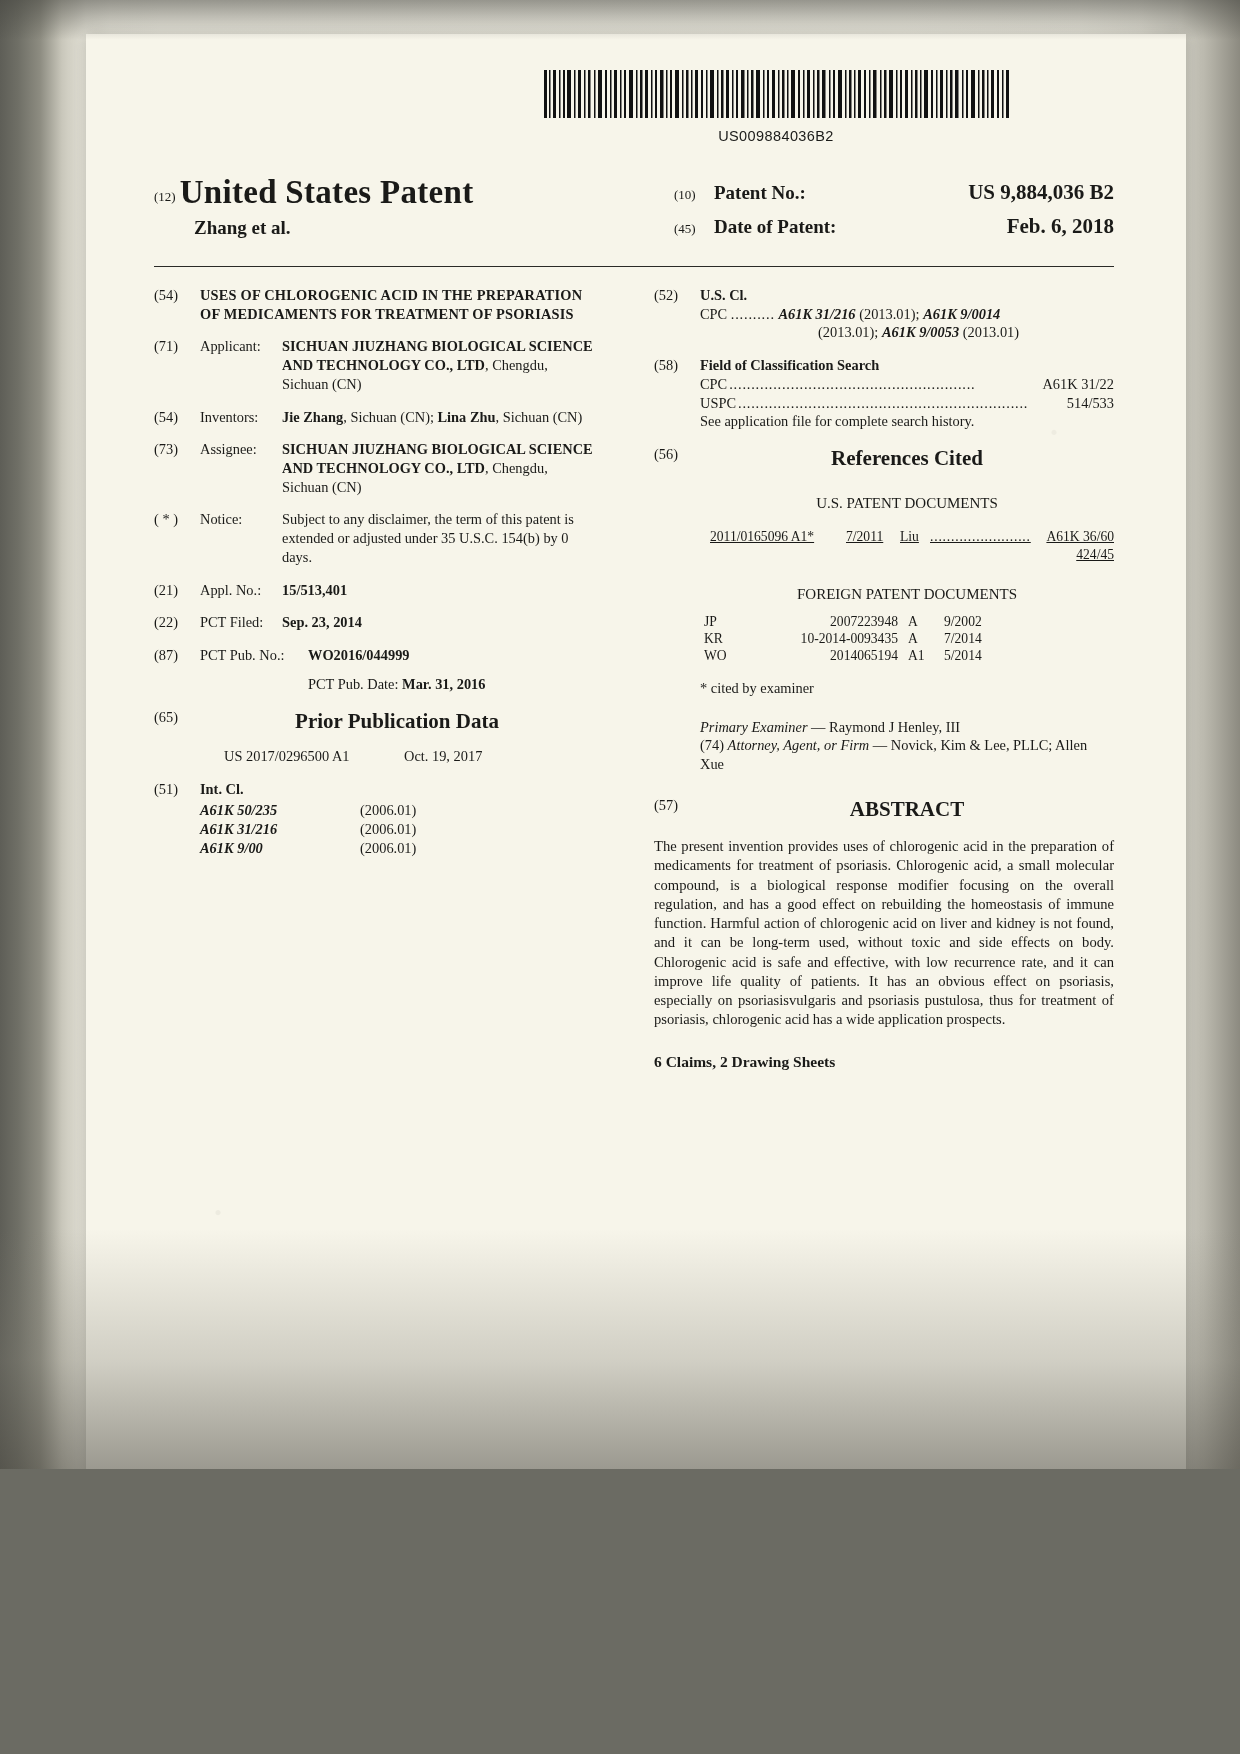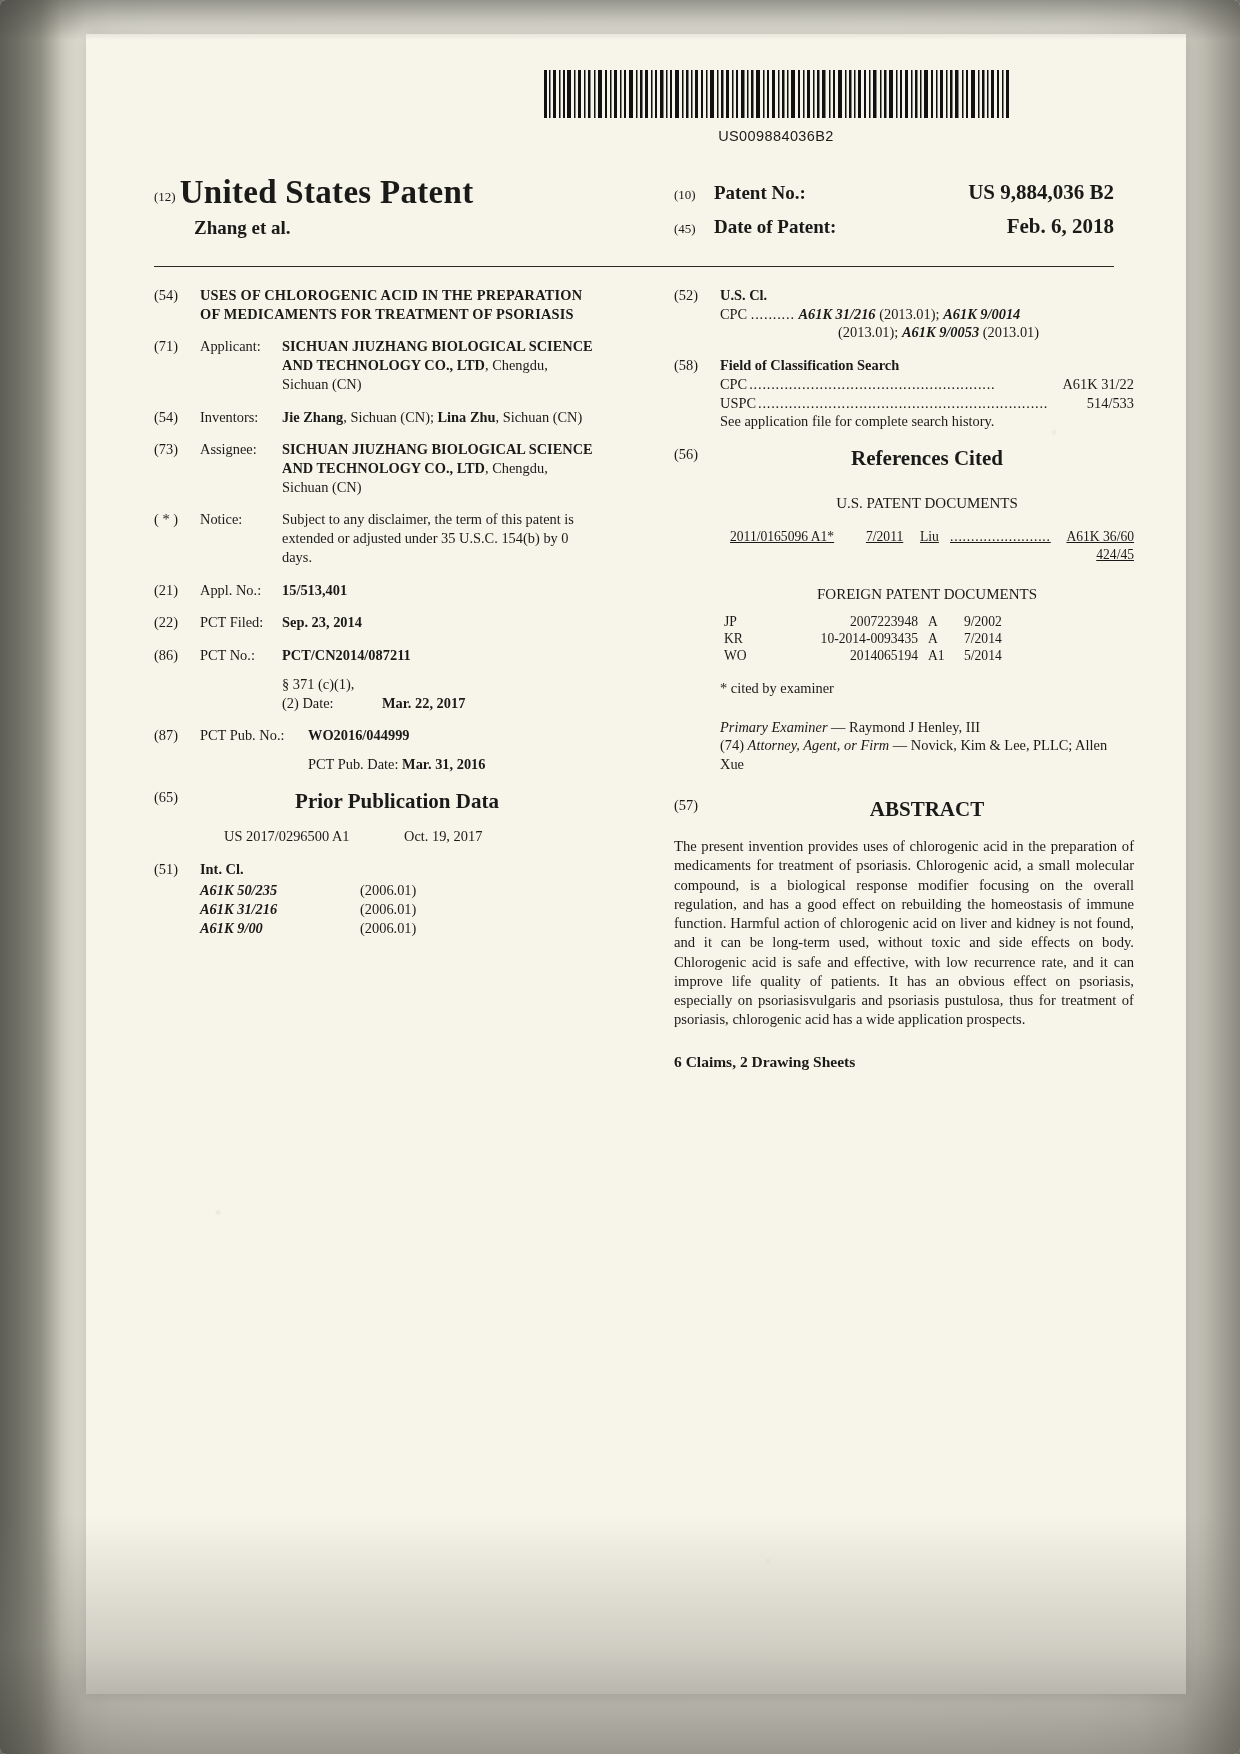--- a/index.html
+++ b/index.html
@@ -9,24 +9,23 @@
   }
   body {
     width: 1240px;
     height: 1754px;
     overflow: hidden;
     font-family: "Liberation Serif", serif;
   }
   #page {
     position: relative;
     width: 1240px;
-    height: 1754px;
+    height: 1469px;
     background: #e5e5e5;
     overflow: hidden;
-    border-radius: 6px;
   }
   
   #scan-bg {
     position: absolute;
     inset: 0;
     background:
       linear-gradient(to right,
         #5e5e57 0px, #6f6f66 18px, #8d8c81 40px,
         #c9c7bb 62px, #e9e7dc 86px, #f3f1e6 110px,
         #f7f5ea 160px, #f8f6eb 900px, #f4f2e7 1080px,
@@ -153,21 +152,21 @@
   #col-left {
     position: absolute;
     left: 68px;
     top: 252px;
     width: 440px;
     font-size: 14.4px;
     line-height: 1.30;
   }
   #col-right {
     position: absolute;
-    left: 588px;
+    left: 568px;
     top: 252px;
     width: 460px;
     font-size: 14.4px;
     line-height: 1.30;
   }
   .entry {
     display: flex;
     margin-bottom: 14px;
   }
   .entry .num {
@@ -412,32 +411,20 @@
           <span class="lbl">Appl. No.:</span>
           <span class="body b">15/513,401</span>
         </div>
 
         <div class="entry">
           <span class="num">(22)</span>
           <span class="lbl">PCT Filed:</span>
           <span class="body b">Sep. 23, 2014</span>
         </div>
 
-        <div class="entry">
-          <span class="num">(86)</span>
-          <span class="lbl">PCT No.:</span>
-          <span class="body">
-            <span class="b">PCT/CN2014/087211</span>
-            <div class="sub-line">§ 371 (c)(1),</div>
-            <div style="display:flex">
-              <span style="width:100px">(2) Date:</span>
-              <span class="b">Mar. 22, 2017</span>
-            </div>
-          </span>
-        </div>
 
         <div class="entry">
           <span class="num">(87)</span>
           <span class="lbl" style="width:108px">PCT Pub. No.:</span>
           <span class="body">
             <span class="b">WO2016/044999</span>
             <div class="sub-line"><span>PCT Pub. Date:</span> <span class="b">Mar. 31, 2016</span></div>
           </span>
         </div>
 

